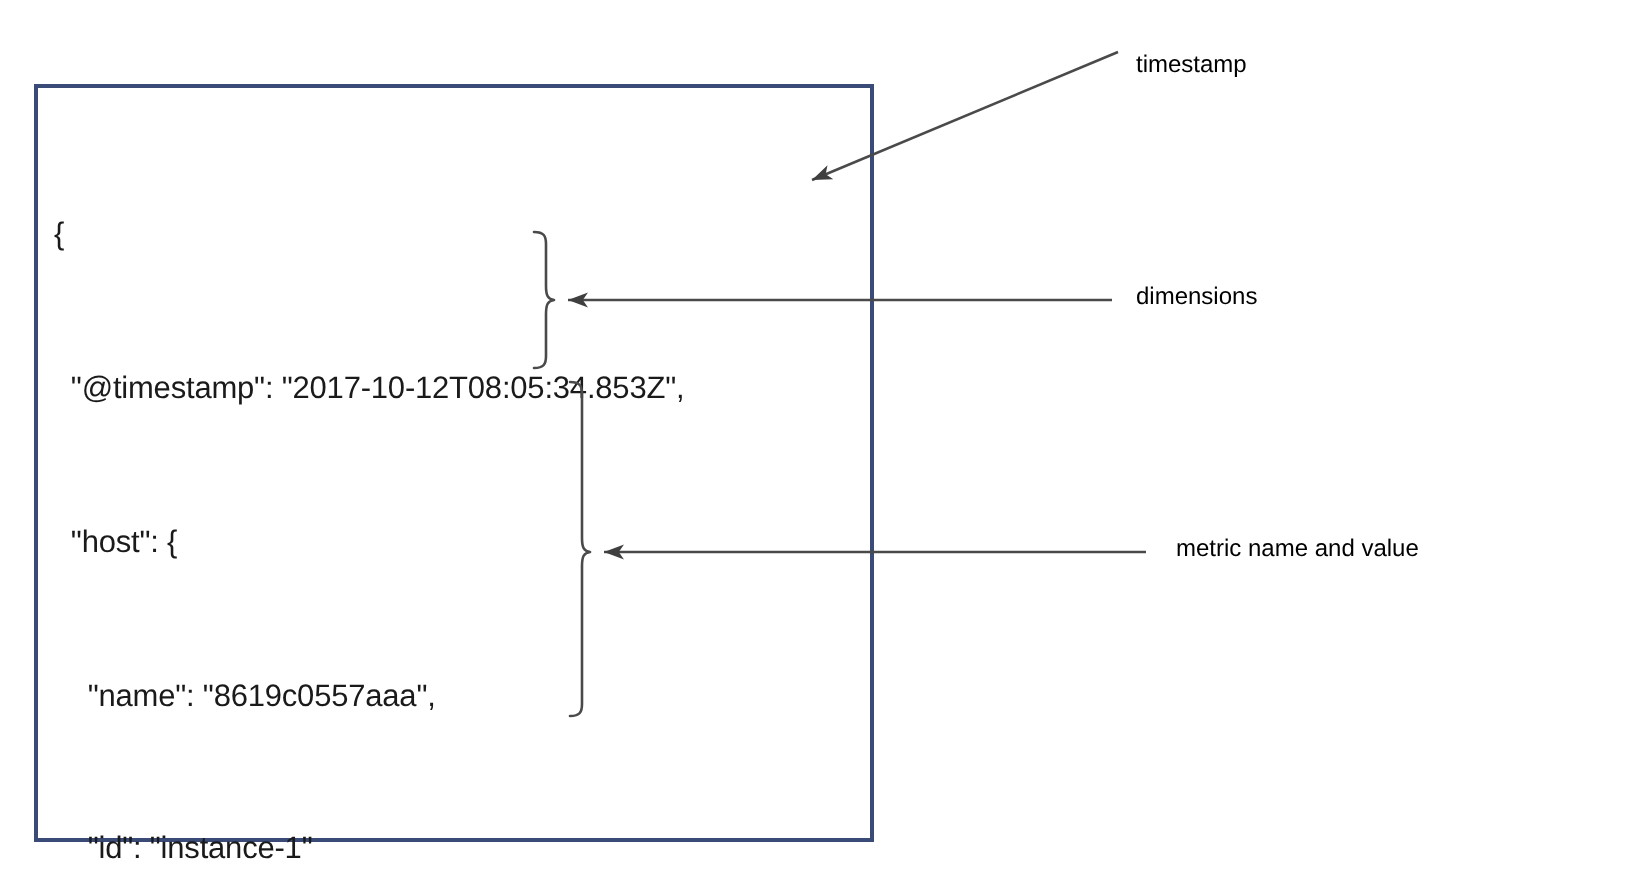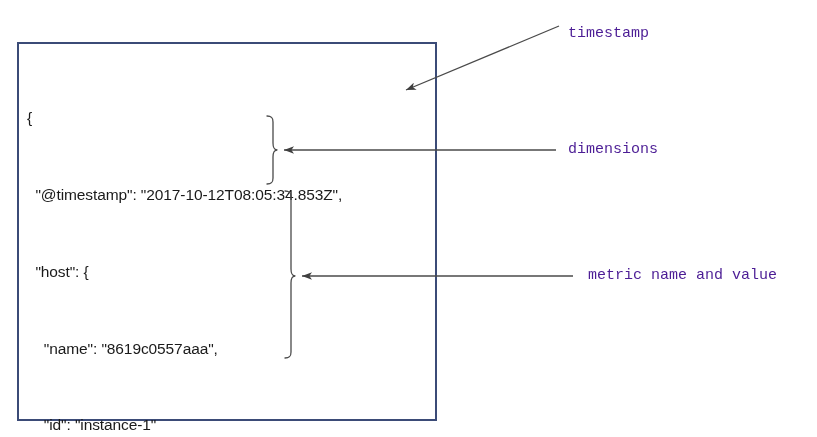--- a/index.html
+++ b/index.html
@@ -43,23 +43,23 @@
   }
   .jline {
     display: block;
     height: 25.6px;
     white-space: pre;
   }
 
   
   .annot-label {
     position: absolute;
-    font-family: Liberation Mono, monospace;
-    font-size: 15px;
-    color: #4c1d95;
+    font-family: Liberation Sans, sans-serif;
+    font-size: 12px;
+    color: #000000;
     white-space: nowrap;
   }
   #label-timestamp { left: 568px; top: 25px; }
   #label-dimensions { left: 568px; top: 141px; }
   #label-metric { left: 588px; top: 267px; }
 
   
   #overlay {
     position: absolute;
     left: 0; top: 0;

